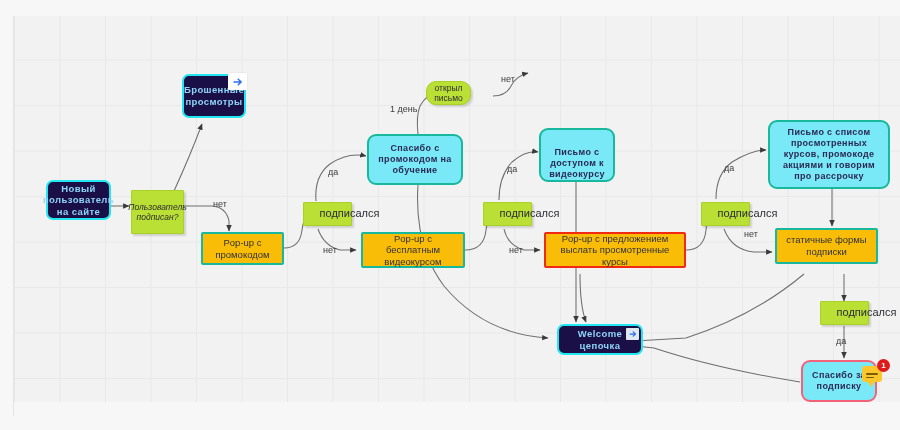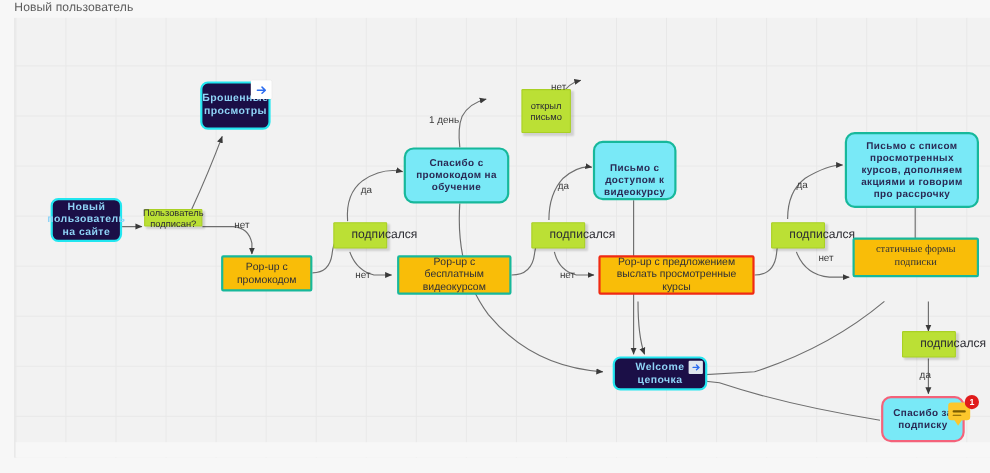--- a/index.html
+++ b/index.html
@@ -173,23 +173,20 @@
     font-weight: 700;
     display: flex; align-items: center; justify-content: center;
     line-height: 1;
   }
 </style>
 </head>
 <body>
 
 <div id="app">
 
-  <div id="titlebar">
-    <span class="title-text">Новый пользователь</span>
-  </div>
 
   <div id="canvas">
 
     <svg id="edges" viewBox="0 0 887 400">
       <defs>
         <marker id="ah" markerWidth="7" markerHeight="7" refX="5.6" refY="3" orient="auto">
           <path d="M0,0.4 L6,3 L0,5.6 z" fill="#3a3a3a"></path>
         </marker>
       </defs>
       <g fill="none" stroke="#6e6e6e" stroke-width="1.05">
@@ -246,37 +243,37 @@
         <svg width="12" height="12" viewBox="0 0 12 12">
           <path d="M2,6 H9 M6.2,3.2 L9.2,6 L6.2,8.8" stroke="#2b6cf0" stroke-width="1.4" fill="none" stroke-linecap="round" stroke-linejoin="round"></path>
         </svg>
       </span>
     </div>
 
     <div class="node trigger" style="left:32px; top:164px; width:65px; height:40px;">
       <span class="label">Новый пользователь на  сайте</span>
     </div>
 
-    <div class="node cond" style="left:117px; top:174px; width:53px; height:16px;">
+    <div class="node cond" style="left:117px; top:174px; width:53px; height:44px;font-style:italic;">
       <span class="label">Пользователь подписан?</span>
     </div>
 
     <div class="node popup" style="left:187px; top:216px; width:83px; height:33px;">
       <span class="label">Pop-up с промокодом</span>
     </div>
 
     <div class="node cond bigger" style="left:289px; top:186px; width:49px; height:24px;">
       <span class="label">подписался</span>
     </div>
 
     <div class="node email" style="left:353px; top:118px; width:96px; height:51px;">
       <span class="label">Спасибо с промокодом на обучение</span>
     </div>
 
-    <div class="node cond" style="left:460px; top:65px; width:45px; height:40px;">
+    <div class="node cond" style="left:412px; top:65px; width:45px; height:24px;border-radius:10px;">
       <span class="label">открыл письмо</span>
     </div>
 
 
     <div class="node popup" style="left:347px; top:216px; width:104px; height:36px;">
       <span class="label">Pop-up с бесплатным видеокурсом</span>
     </div>
 
     <div class="node cond bigger" style="left:469px; top:186px; width:49px; height:24px;">
       <span class="label">подписался</span>
@@ -288,24 +285,24 @@
 
     <div class="node popup redborder" style="left:530px; top:216px; width:142px; height:36px;">
       <span class="label">Pop-up с предложением выслать просмотренные курсы</span>
     </div>
 
     <div class="node cond bigger" style="left:687px; top:186px; width:49px; height:24px;">
       <span class="label">подписался</span>
     </div>
 
     <div class="node email" style="left:754px; top:104px; width:122px; height:69px;">
-      <span class="label">Письмо с списом просмотренных  курсов, дополняем акциями и говорим про рассрочку</span>
-    </div>
-
-    <div class="node popup" style="left:761px; top:200px; width:115px; height:36px;font-family:Liberation Serif, serif;">
+      <span class="label">Письмо с списом просмотренных  курсов, промокоде акциями и говорим про рассрочку</span>
+    </div>
+
+    <div class="node popup" style="left:761px; top:212px; width:103px; height:36px;">
       <span class="label">статичные формы подписки</span>
     </div>
 
     <div class="node cond bigger" style="left:806px; top:285px; width:49px; height:24px;">
       <span class="label">подписался</span>
     </div>
 
     <div class="node email pinkborder" style="left:787px; top:344px; width:76px; height:42px;">
       <span class="label">Спасибо за подписку</span>
     </div>

